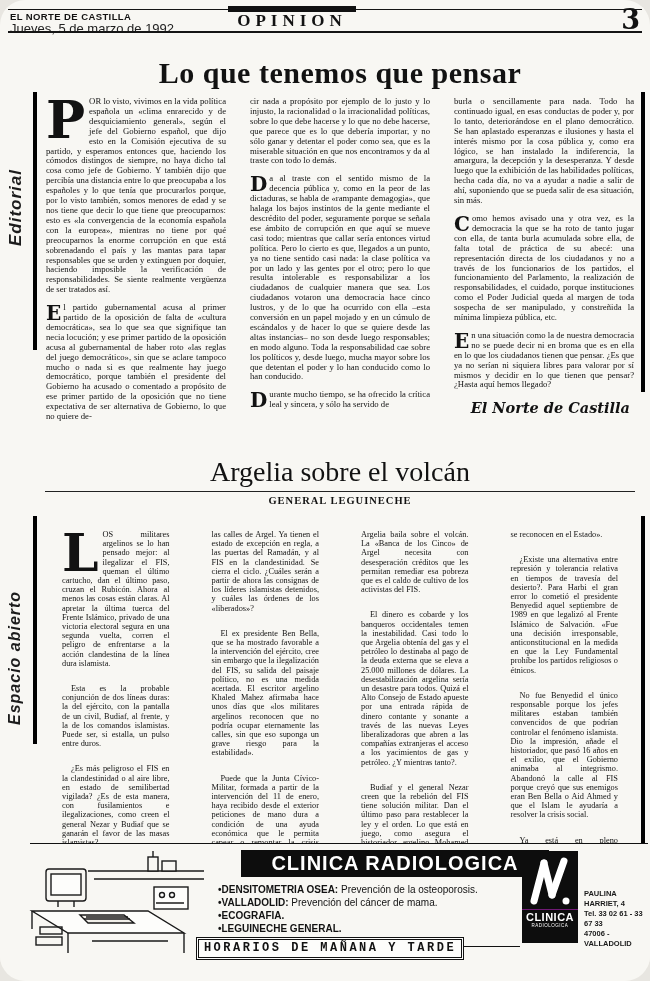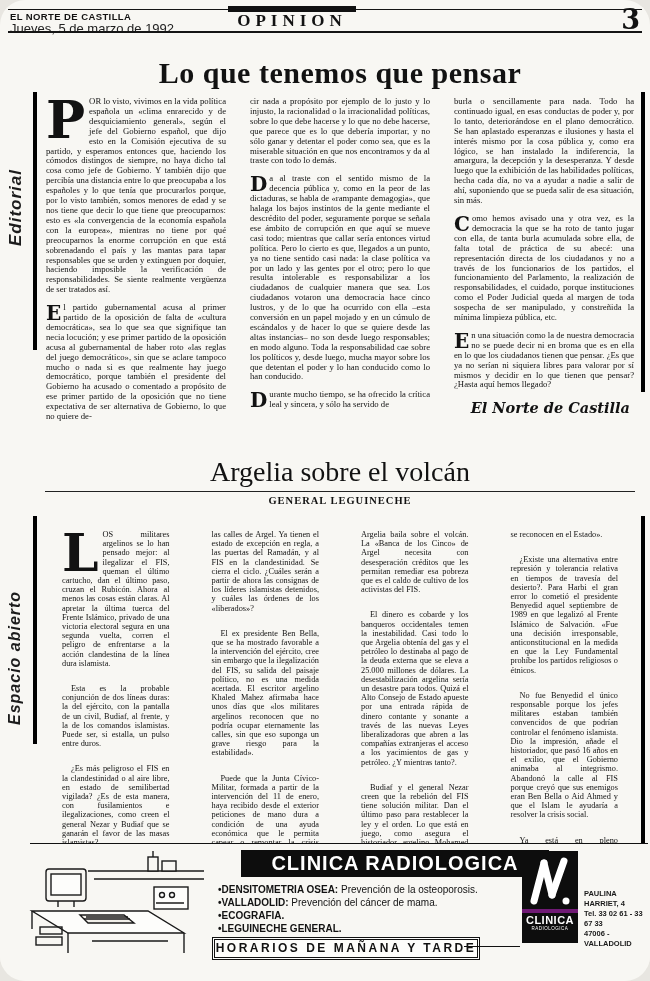--- a/index.html
+++ b/index.html
@@ -76,28 +76,28 @@
   .ad-top-rule{position:absolute;top:0;left:30px;width:618px;border-top:1.5px solid #111;}
   .ad-illustration{position:absolute;top:6px;left:28px;}
   .ad-title-bar{position:absolute;top:7px;left:212px;width:308px;height:27px;background:#0d0d0d;
     color:#fff;font-family:"Liberation Sans",sans-serif;font-weight:bold;font-size:20px;
     letter-spacing:1px;text-align:center;line-height:27px;margin-left:29px;}
   .ad-services{position:absolute;top:40px;left:218px;width:302px;
     font-family:"Liberation Sans",sans-serif;font-size:10px;line-height:13px;}
   .ad-service b{font-weight:bold;}
   .ad-hours{position:absolute;top:94px;left:196px;width:262px;height:17px;
     border:3px double #111;background:#fdfdfb;text-align:center;
-    font-family:Liberation Sans, sans-serif;font-weight:bold;font-size:12px;
-    letter-spacing:2.5px;line-height:17px;margin-left:16px;}
+    font-family:Liberation Mono, monospace;font-weight:bold;font-size:12px;
+    letter-spacing:2.5px;line-height:17px;}
   .ad-hours-tail{position:absolute;top:103px;left:464px;width:56px;border-top:1.5px solid #111;}
   .ad-logo{position:absolute;top:8px;left:522px;width:56px;height:92px;background:#0d0d0d;
     color:#fff;font-family:"Liberation Sans",sans-serif;text-align:center;}
   .ad-logo .glyph{display:block;margin:4px auto 0;}
   .ad-logo .l1{display:block;font-size:11px;font-weight:bold;letter-spacing:.5px;margin-top:2px;
-    border-top:4px solid #701a75;padding-top:1px;}
+    border-top:1px solid #701a75;padding-top:1px;}
   .ad-logo .l2{display:block;font-size:4.5px;letter-spacing:.5px;}
   .ad-address{position:absolute;top:46px;left:584px;width:64px;
     font-family:"Liberation Sans",sans-serif;font-weight:bold;font-size:7.5px;line-height:10px;color:#1a1a1a;}
 </style>
 </head>
 <body>
 
 <div id="page" data-interactable="false">
 
   <div class="rule-top" data-interactable="false"></div>

